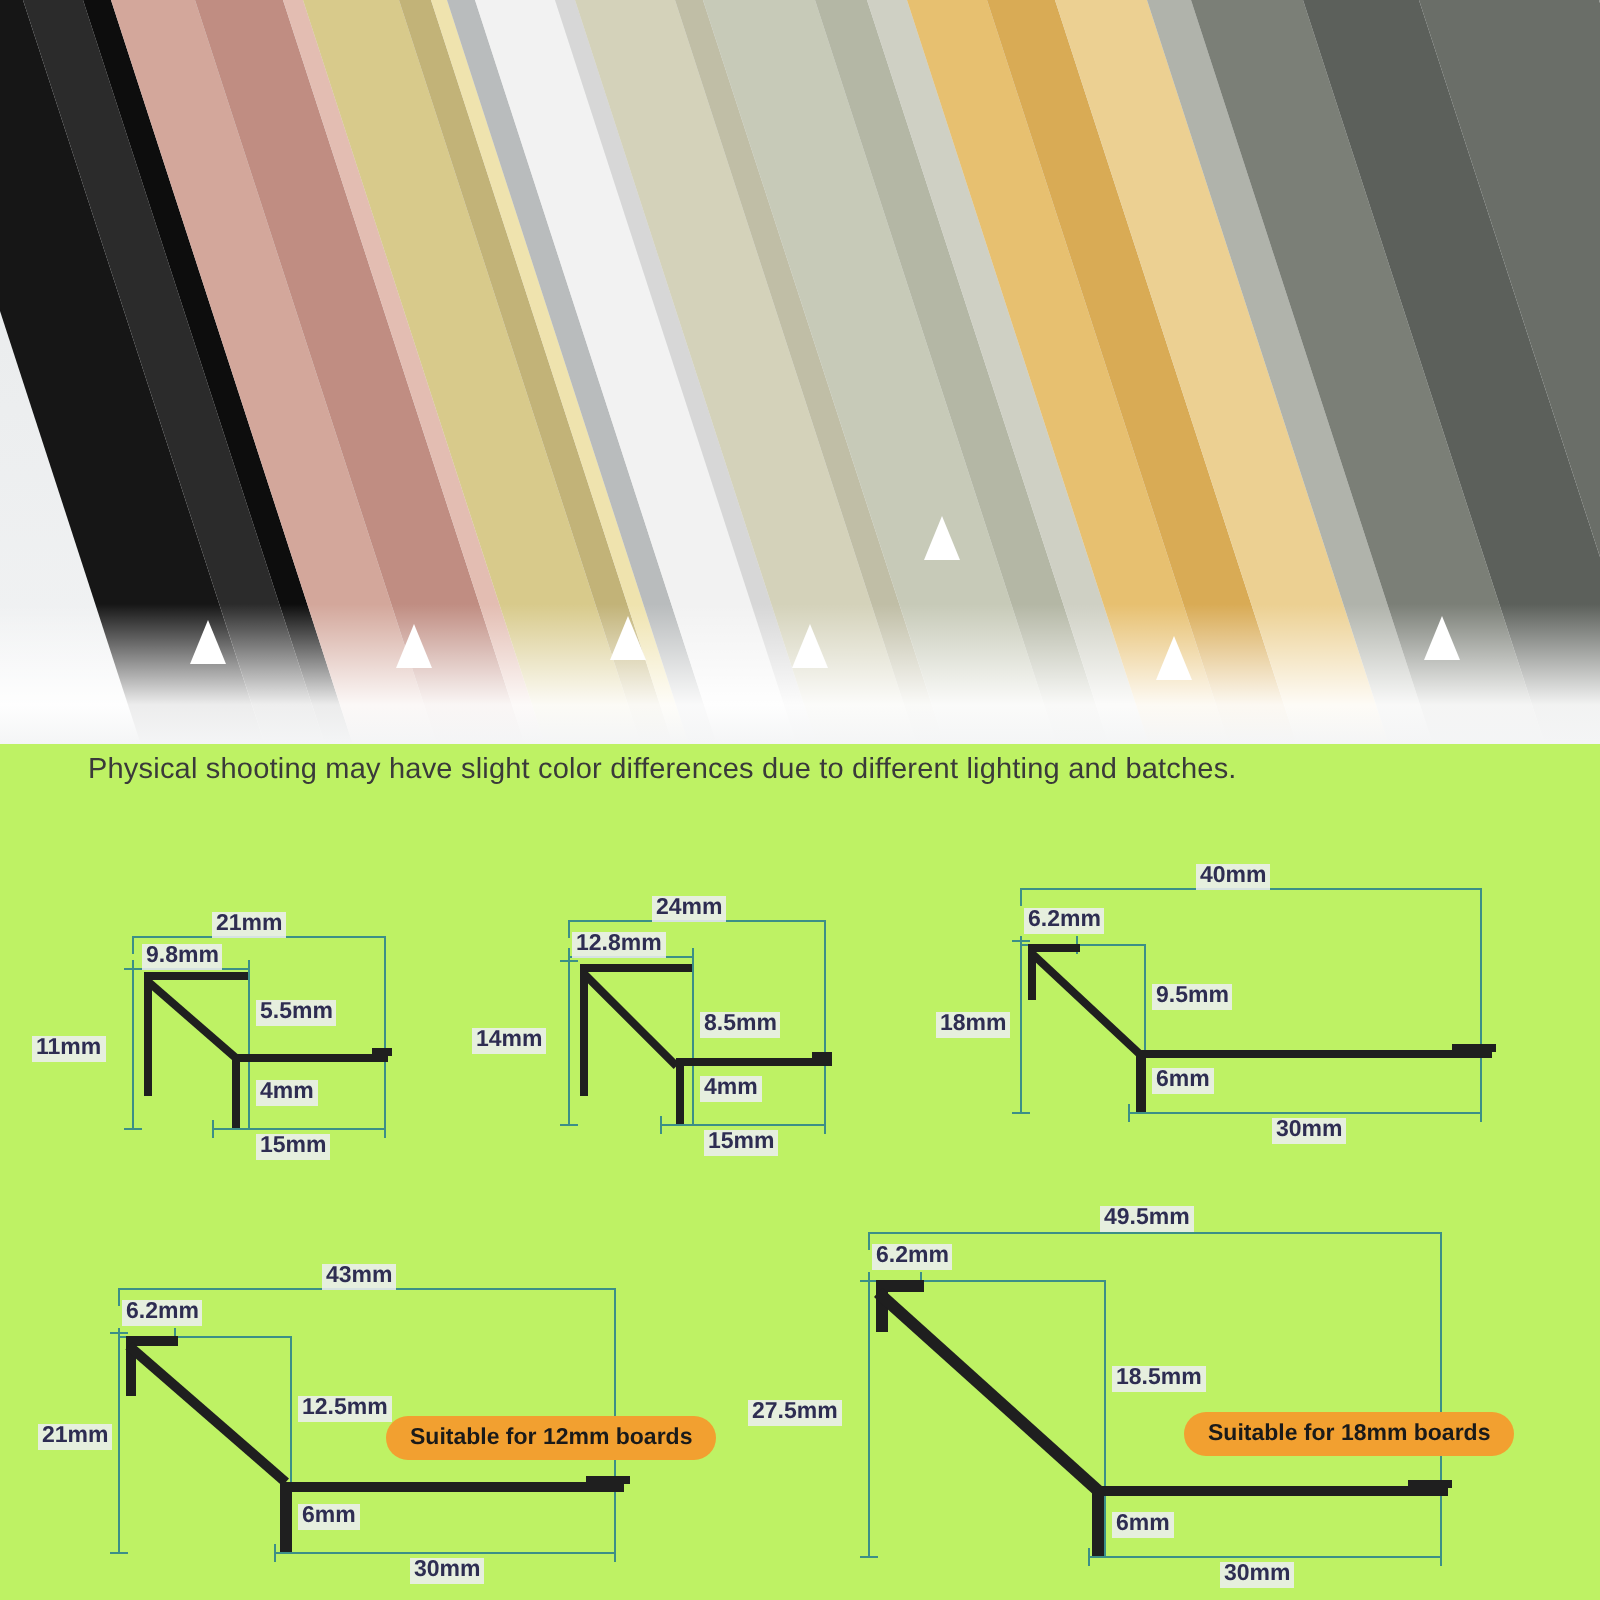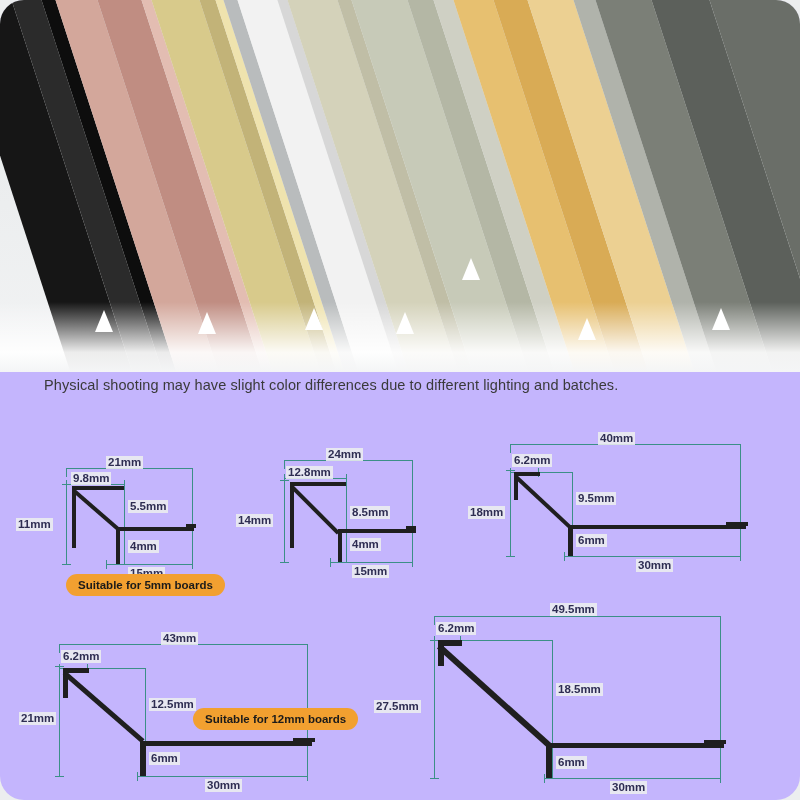--- a/index.html
+++ b/index.html
@@ -3,21 +3,21 @@
 <meta charset="utf-8">
 <style>
   html,body{margin:0;padding:0;}
   body{
     width:800px;height:800px;
     font-family:"Liberation Sans",sans-serif;
     background:#eceeef;
     overflow:hidden;
     position:relative;
   }
-  #page{position:relative;width:800px;height:800px;overflow:hidden;background:#c4b5fd;border-radius:24px;}
+  #page{position:relative;width:800px;height:800px;overflow:hidden;background:#bef264;}
 
   
   .photo{
     position:absolute;left:0;top:0;width:800px;height:372px;
     overflow:hidden;background:#e9eaec;
   }
   .photo-bg{position:absolute;inset:0;background:linear-gradient(180deg,#e6e8ea 0%,#eceeef 55%,#f2f3f4 100%);}
   
   .prof{
     position:absolute;top:-60px;height:500px;
@@ -149,21 +149,20 @@
     <div class="dim-line v" style="left:134px;top:20px;height:96px;"></div>
     <div class="lbl" style="left:70px;top:119px;">15mm</div>
 
     <div class="metal" style="left:14px;top:38px;width:4px;height:62px;"></div>
     <div class="metal" style="left:14px;top:38px;width:52px;height:4px;"></div>
     <div class="metal diag" style="left:17px;top:41px;width:58px;height:4px;transform:rotate(41deg);"></div>
     <div class="metal" style="left:58px;top:80px;width:4px;height:36px;"></div>
     <div class="metal" style="left:58px;top:79px;width:78px;height:4px;"></div>
     <div class="metal" style="left:128px;top:76px;width:10px;height:4px;"></div>
 
-    <div class="badge" style="left:8px;top:126px;">Suitable for 5mm boards</div>
   </div>
 
   <div class="diagram" style="left:278px;top:438px;width:190px;height:170px;">
     <div class="dim-line h" style="left:6px;top:22px;width:128px;"></div>
     <div class="tick v" style="left:6px;top:22px;"></div>
     <div class="tick v" style="left:134px;top:22px;"></div>
     <div class="lbl" style="left:48px;top:10px;">24mm</div>
 
     <div class="dim-line h" style="left:6px;top:40px;width:62px;"></div>
     <div class="tick v" style="left:6px;top:36px;"></div>
@@ -306,15 +305,16 @@
     <div class="dim-line v" style="left:322px;top:16px;height:162px;"></div>
     <div class="lbl" style="left:212px;top:181px;">30mm</div>
 
     <div class="metal" style="left:40px;top:40px;width:6px;height:26px;"></div>
     <div class="metal" style="left:40px;top:40px;width:24px;height:6px;"></div>
     <div class="metal diag" style="left:43px;top:44px;width:150px;height:6px;transform:rotate(42deg);"></div>
     <div class="metal" style="left:148px;top:144px;width:6px;height:34px;"></div>
     <div class="metal" style="left:148px;top:143px;width:178px;height:5px;"></div>
     <div class="metal" style="left:306px;top:140px;width:22px;height:4px;"></div>
 
+    <div class="badge" style="left:194px;top:106px;">Suitable for 18mm boards</div>
   </div>
 
 </div>
 
 </body></html>

